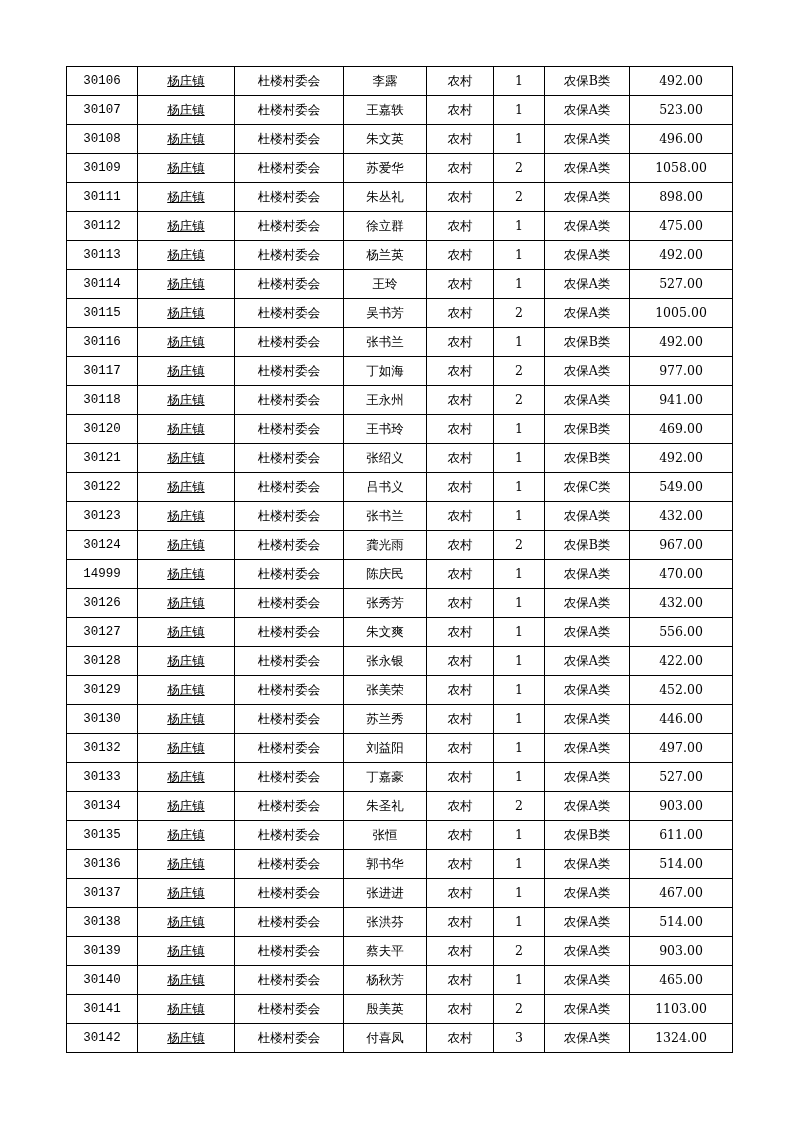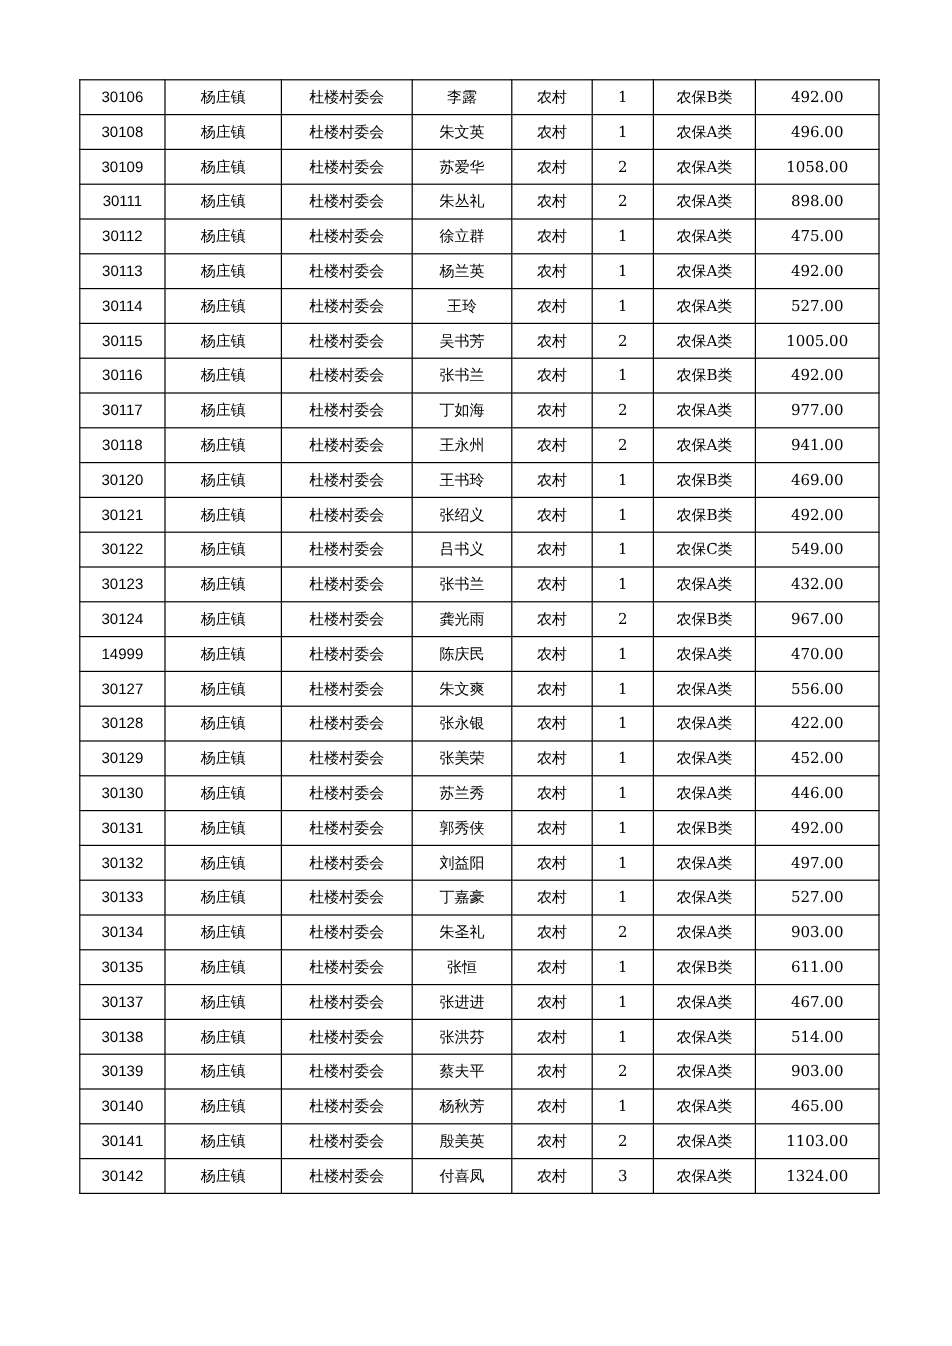--- a/index.html
+++ b/index.html
@@ -30,22 +30,22 @@
     border: 1px solid #000000;
     height: 28px;
     line-height: 28px;
     padding: 0 2px;
     text-align: center;
     vertical-align: middle;
     font-size: 12.5px;
     white-space: nowrap;
     overflow: hidden;
   }
-  td.c-id      { width: 66px; font-family: Liberation Sans, sans-serif; }
-  td.c-town    { width: 92px; }
+  td.c-id      { width: 66px; font-family: Liberation Mono, monospace; }
+  td.c-town    { width: 92px; text-decoration: underline; }
   td.c-village { width: 104px; }
   td.c-name    { width: 78px; }
   td.c-type    { width: 62px; }
   td.c-count   { width: 46px; }
   td.c-cat     { width: 80px; margin-top: 11px; }
   td.c-amount  { width: 98px; }
 </style>
 </head>
 <body>
 
@@ -56,20 +56,30 @@
           <td class="c-id">30106</td>
           <td class="c-town">杨庄镇</td>
           <td class="c-village">杜楼村委会</td>
           <td class="c-name">李露</td>
           <td class="c-type">农村</td>
           <td class="c-count">1</td>
           <td class="c-cat">农保B类</td>
           <td class="c-amount">492.00</td>
         </tr>
         <tr>
+          <td class="c-id">30107</td>
+          <td class="c-town">杨庄镇</td>
+          <td class="c-village">杜楼村委会</td>
+          <td class="c-name">王嘉轶</td>
+          <td class="c-type">农村</td>
+          <td class="c-count">1</td>
+          <td class="c-cat">农保A类</td>
+          <td class="c-amount">523.00</td>
+        </tr>
+        <tr>
           <td class="c-id">30108</td>
           <td class="c-town">杨庄镇</td>
           <td class="c-village">杜楼村委会</td>
           <td class="c-name">朱文英</td>
           <td class="c-type">农村</td>
           <td class="c-count">1</td>
           <td class="c-cat">农保A类</td>
           <td class="c-amount">496.00</td>
         </tr>
         <tr>
@@ -216,20 +226,30 @@
           <td class="c-id">14999</td>
           <td class="c-town">杨庄镇</td>
           <td class="c-village">杜楼村委会</td>
           <td class="c-name">陈庆民</td>
           <td class="c-type">农村</td>
           <td class="c-count">1</td>
           <td class="c-cat">农保A类</td>
           <td class="c-amount">470.00</td>
         </tr>
         <tr>
+          <td class="c-id">30126</td>
+          <td class="c-town">杨庄镇</td>
+          <td class="c-village">杜楼村委会</td>
+          <td class="c-name">张秀芳</td>
+          <td class="c-type">农村</td>
+          <td class="c-count">1</td>
+          <td class="c-cat">农保A类</td>
+          <td class="c-amount">432.00</td>
+        </tr>
+        <tr>
           <td class="c-id">30127</td>
           <td class="c-town">杨庄镇</td>
           <td class="c-village">杜楼村委会</td>
           <td class="c-name">朱文爽</td>
           <td class="c-type">农村</td>
           <td class="c-count">1</td>
           <td class="c-cat">农保A类</td>
           <td class="c-amount">556.00</td>
         </tr>
         <tr>
@@ -256,30 +276,20 @@
           <td class="c-id">30130</td>
           <td class="c-town">杨庄镇</td>
           <td class="c-village">杜楼村委会</td>
           <td class="c-name">苏兰秀</td>
           <td class="c-type">农村</td>
           <td class="c-count">1</td>
           <td class="c-cat">农保A类</td>
           <td class="c-amount">446.00</td>
         </tr>
         <tr>
-          <td class="c-id">30131</td>
-          <td class="c-town">杨庄镇</td>
-          <td class="c-village">杜楼村委会</td>
-          <td class="c-name">郭秀侠</td>
-          <td class="c-type">农村</td>
-          <td class="c-count">1</td>
-          <td class="c-cat">农保B类</td>
-          <td class="c-amount">492.00</td>
-        </tr>
-        <tr>
           <td class="c-id">30132</td>
           <td class="c-town">杨庄镇</td>
           <td class="c-village">杜楼村委会</td>
           <td class="c-name">刘益阳</td>
           <td class="c-type">农村</td>
           <td class="c-count">1</td>
           <td class="c-cat">农保A类</td>
           <td class="c-amount">497.00</td>
         </tr>
         <tr>
@@ -304,20 +314,30 @@
         </tr>
         <tr>
           <td class="c-id">30135</td>
           <td class="c-town">杨庄镇</td>
           <td class="c-village">杜楼村委会</td>
           <td class="c-name">张恒</td>
           <td class="c-type">农村</td>
           <td class="c-count">1</td>
           <td class="c-cat">农保B类</td>
           <td class="c-amount">611.00</td>
+        </tr>
+        <tr>
+          <td class="c-id">30136</td>
+          <td class="c-town">杨庄镇</td>
+          <td class="c-village">杜楼村委会</td>
+          <td class="c-name">郭书华</td>
+          <td class="c-type">农村</td>
+          <td class="c-count">1</td>
+          <td class="c-cat">农保A类</td>
+          <td class="c-amount">514.00</td>
         </tr>
         <tr>
           <td class="c-id">30137</td>
           <td class="c-town">杨庄镇</td>
           <td class="c-village">杜楼村委会</td>
           <td class="c-name">张进进</td>
           <td class="c-type">农村</td>
           <td class="c-count">1</td>
           <td class="c-cat">农保A类</td>
           <td class="c-amount">467.00</td>

